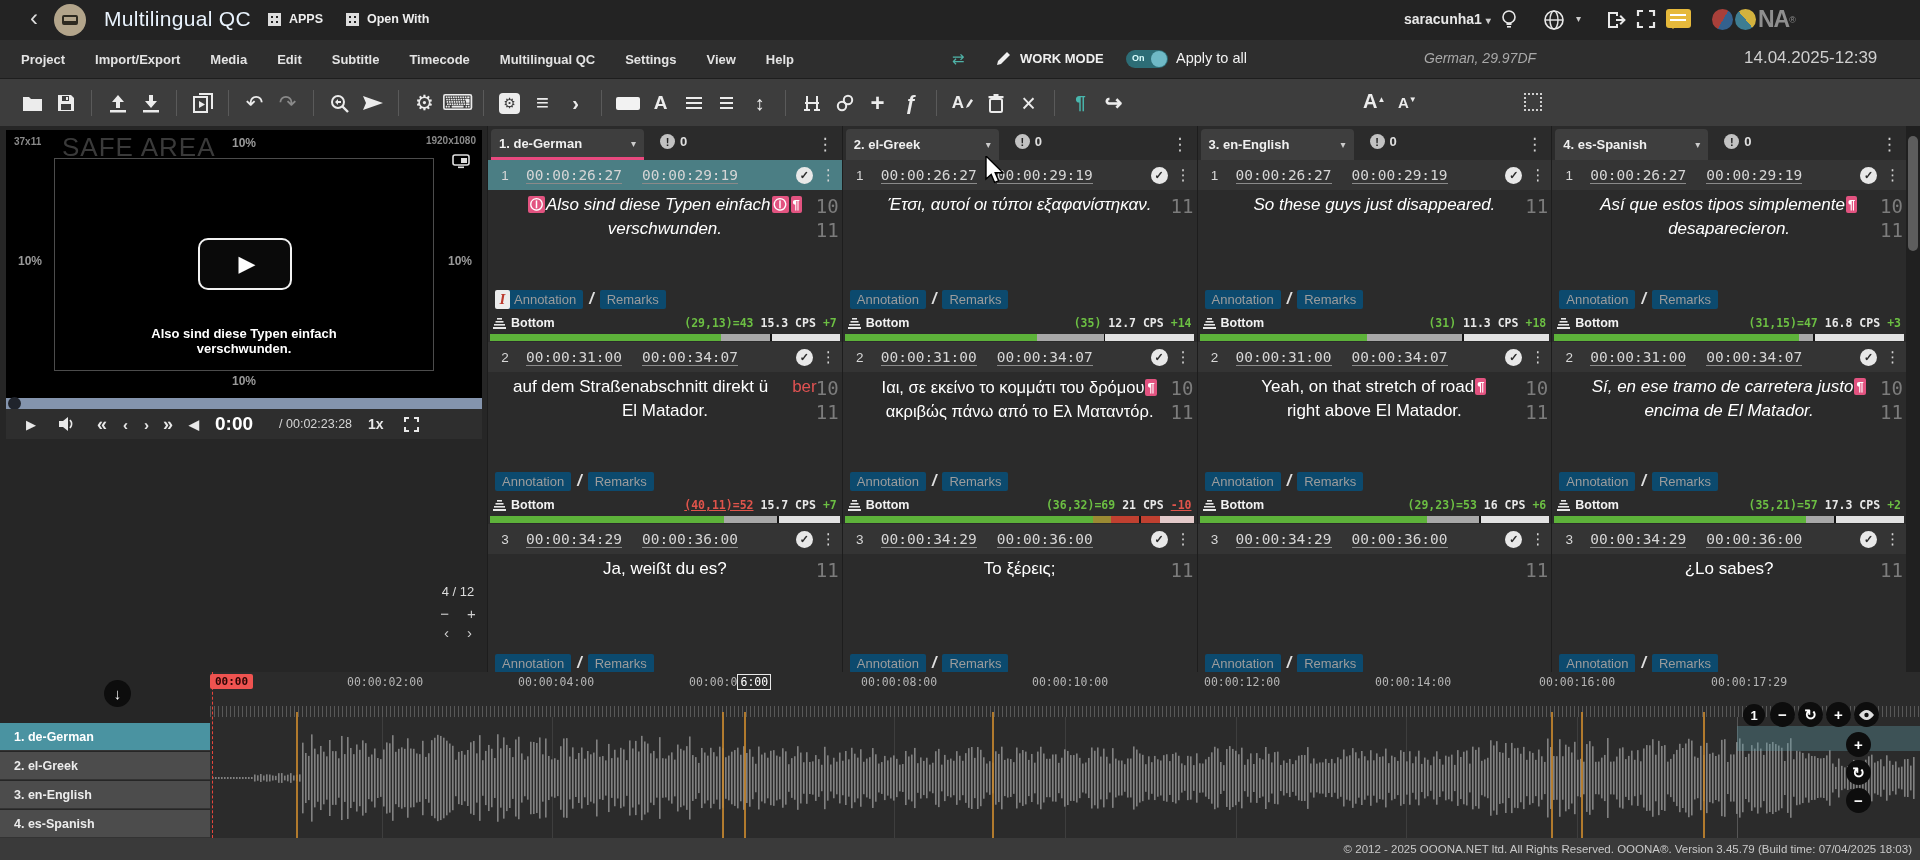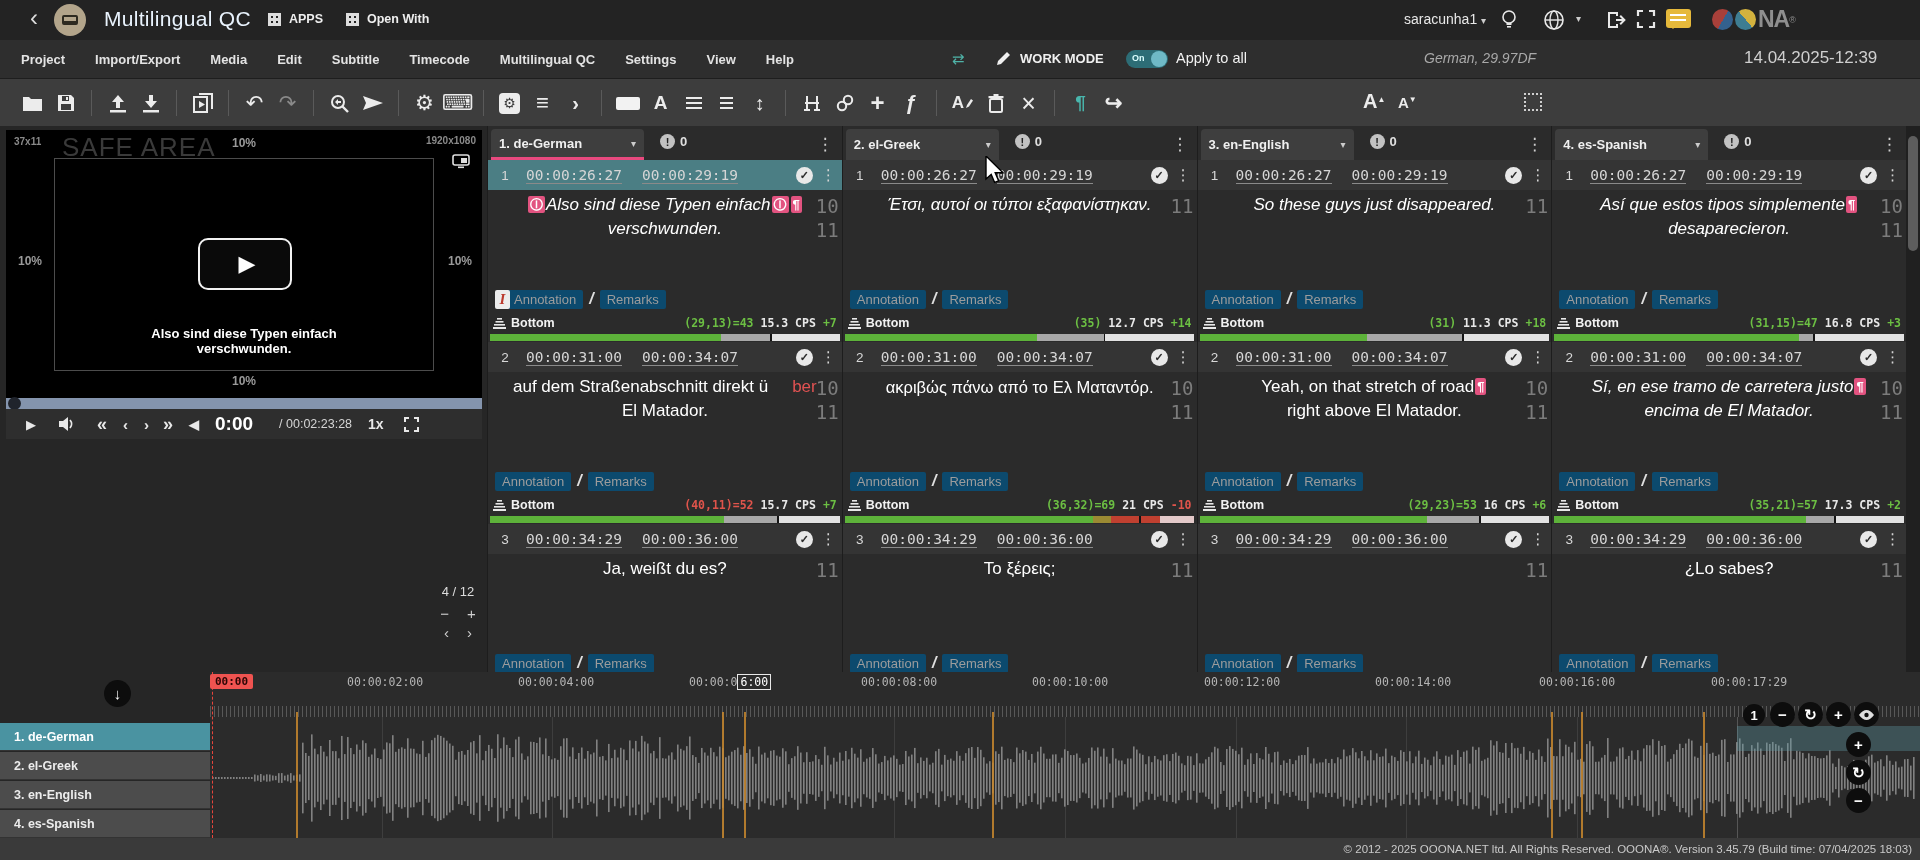--- a/index.html
+++ b/index.html
@@ -14,21 +14,21 @@
     background:#b3a58b; display:flex; align-items:center; justify-content:center; }
   #topbar .logo .lap { width:16px; height:10px; border:2px solid #2e2a20; border-bottom:4px solid #2e2a20; border-radius:2px; }
   #topbar .title { position:absolute; left:104px; top:7px; font-size:21px; color:#e9f3fd; letter-spacing:.3px; }
   .gridicon { width:13px; height:13px; display:inline-block;
     background-image:linear-gradient(#ddd 3px, transparent 3px), linear-gradient(90deg,#ddd 3px, transparent 3px);
     background-size:5px 5px; background-position:0 0; }
   #topbar .apps { position:absolute; left:268px; top:12px; display:flex; gap:8px; align-items:center;
     font-size:12.5px; font-weight:bold; color:#eee; cursor:pointer; }
   #topbar .openwith { position:absolute; left:346px; top:12px; display:flex; gap:8px; align-items:center;
     font-size:12.5px; font-weight:bold; color:#eee; cursor:pointer; }
-  #topbar .user { position:absolute; left:1404px; top:11px; font-size:14px; font-weight:normal; color:#e8e8e8; }
+  #topbar .user { position:absolute; left:1404px; top:11px; font-size:14px; font-weight:bold; color:#e8e8e8; }
   #topbar .car { font-size:10px; color:#ccc; }
   .tico { position:absolute; top:9px; }
   #chaticon { position:absolute; left:1666px; top:9px; width:25px; height:19px; background:#e6b93b; border-radius:3px; }
   #chaticon:after { content:""; position:absolute; left:3px; bottom:-5px; border:4px solid transparent; border-top-color:#e6b93b; }
   #chaticon .lines { position:absolute; left:4px; top:5px; width:16px; height:8px;
     background:linear-gradient(#fff 2px, transparent 2px); background-size:16px 5px; }
   #brand { position:absolute; left:1712px; top:6px; display:flex; align-items:center; }
   #brand .c { width:21px; height:21px; border-radius:50%; margin-right:2px; }
   #brand .c1 { background:linear-gradient(120deg,#a8403a 52%,#34618e 52%); }
   #brand .c2 { background:linear-gradient(230deg,#d3b23e 50%,#3e7d92 50%); }
@@ -137,21 +137,21 @@
   .rann { height:26px; display:flex; align-items:center; padding-left:7px; }
   .chip { background:#0c4a6e; color:#9c9c9c; font-size:13px; padding:2px 7px; border-radius:2px; cursor:pointer; }
   .slash { color:#e0e0e0; font-weight:bold; font-style:italic; margin:0 6px; }
   .annflag { width:15px; height:19px; background:#ececec; color:#bb3a2e; border-radius:2px;
     font-family:"Liberation Serif", serif; font-style:italic; font-weight:bold; font-size:15px;
     display:flex; align-items:center; justify-content:center; margin-right:-3px; position:relative; z-index:2; }
   .rstat { height:22px; display:flex; align-items:center; padding:0 5px; }
   .rstat .bl { font-size:12.5px; font-weight:bold; color:#f2f2f2; margin-left:5px; }
   .rstat .fill { flex:1; }
   .st { font-family:"DejaVu Sans Mono", monospace; font-size:11.5px; font-weight:bold; margin-left:7px; }
-  .st.g { color:#6cbf43; } .st.w { color:#e8e8e8; } .st.r { color:#e0544b; }
+  .st.g { color:#6cbf43; } .st.w { color:#e8e8e8; } .st.r { color:#e0544b;text-decoration:underline; }
   .rbar { height:7px; margin:0 2px; position:relative; background:#2b2b2b; }
   .rbar div { position:absolute; top:0; height:7px; }
 
   #vscroll { position:absolute; right:0; top:0; width:14px; height:546px; background:#202020; }
   #vscroll .thumb { position:absolute; left:2px; top:10px; width:10px; height:115px; background:#5d5d5d; border-radius:5px; cursor:pointer; }
 
   
   #timeline { position:absolute; left:0; top:672px; width:1920px; height:166px; background:#2b2b2b; }
   #tl-left { position:absolute; left:0; top:0; width:210px; height:166px; background:#262626; }
   #btn-collapse { position:absolute; left:104px; top:8px; width:27px; height:27px; border-radius:50%; background:#0d0d0d;
@@ -626,20 +626,21 @@
       <div class="row">
         <div class="rhead">
           <span class="rnum">2</span>
           <span class="tc">00:00:31:00</span>
           <span class="tc">00:00:34:07</span>
           <span class="fill"></span>
           <span class="chk">✓</span>
           <span class="krow">⋮</span>
         </div>
         <div class="rtext" style="font-size:16.5px;">
+          <div><span>Ιαι, σε εκείνο το κομμάτι του δρόμου</span><span class="tag">¶</span></div>
           <div><span>ακριβώς πάνω από το Ελ Ματαντόρ.</span></div>
           <span class="ln ln1">10</span>
           <span class="ln ln2">11</span>
         </div>
         <div class="rann">
           <span class="chip">Annotation</span>
           <span class="slash">/</span>
           <span class="chip">Remarks</span>
         </div>
         <div class="rstat">

